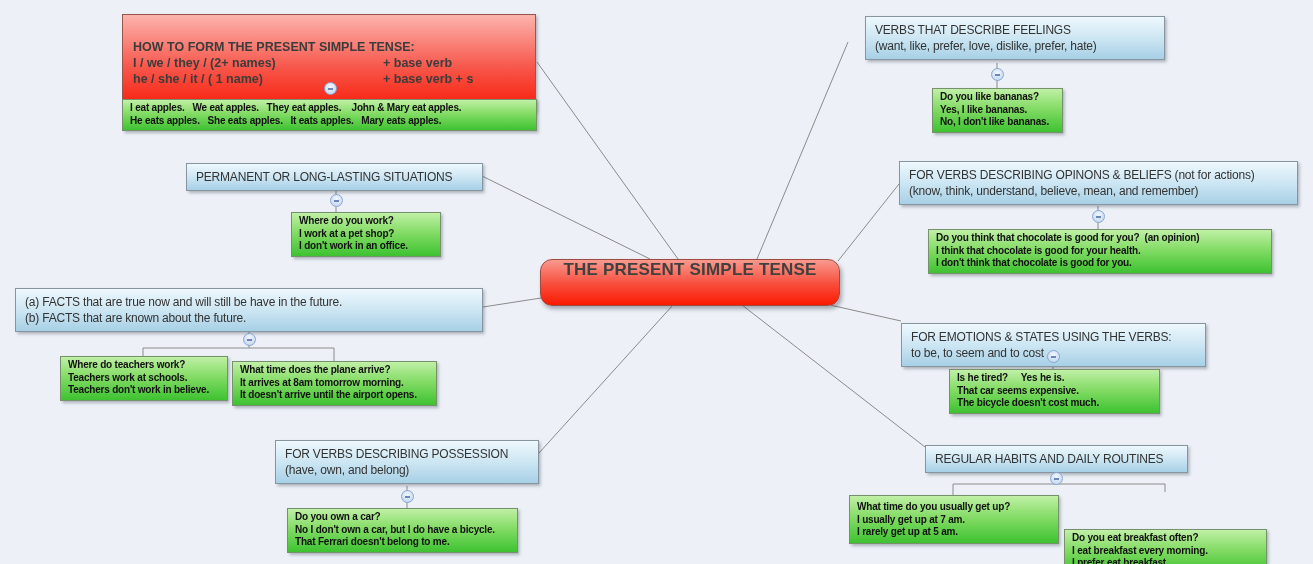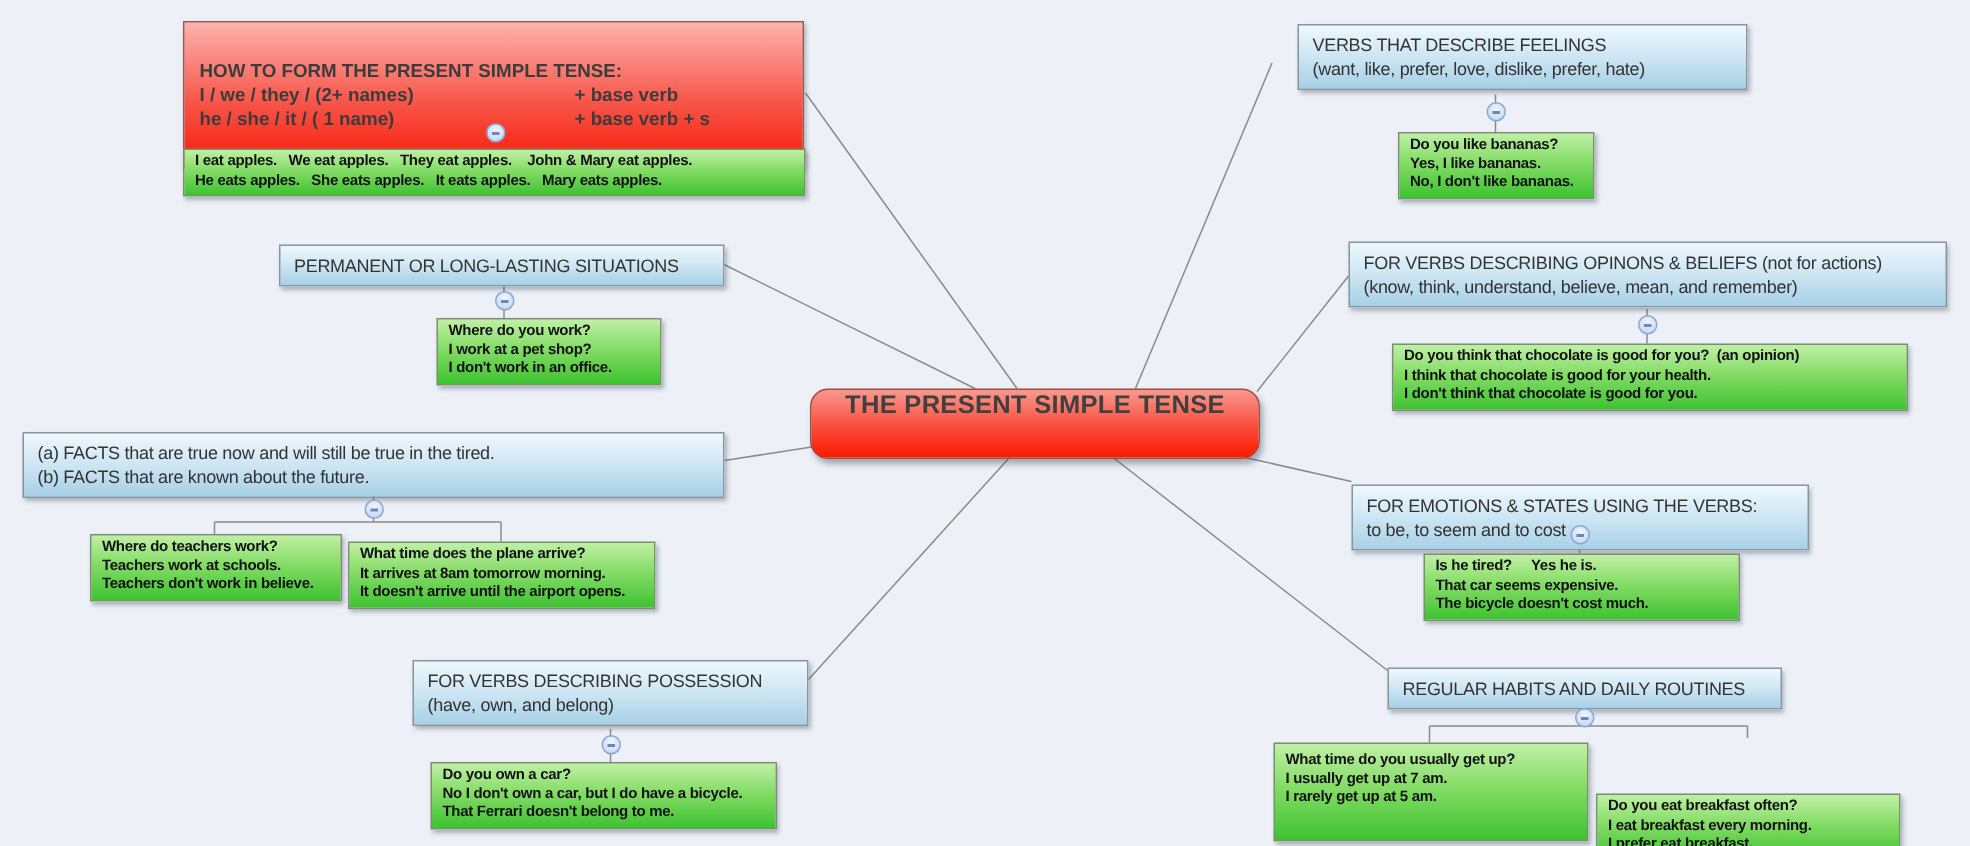--- a/index.html
+++ b/index.html
@@ -139,21 +139,21 @@
   <div class="box blue" style="left:186px; top:163px; min-width:297px;">
     <div>PERMANENT OR LONG-LASTING SITUATIONS</div>
   </div>
   <div class="box green" style="left:263px; top:212px; min-width:150px;margin-left:28px;">
     <div class="ln">Where do you work?</div>
     <div class="ln">I work at a pet shop?</div>
     <div class="ln">I don't work in an office.</div>
   </div>
 
   <div class="box blue" style="left:15px; top:288px; min-width:468px;">
-    <div>(a) FACTS that are true now and will still be true in the tired.</div>
+    <div>(a) FACTS that are true now and will still be have in the future.</div>
     <div>(b) FACTS that are known about the future.</div>
   </div>
   <div class="box green" style="left:60px; top:356px; min-width:168px;">
     <div class="ln">Where do teachers work?</div>
     <div class="ln">Teachers work at schools.</div>
     <div class="ln">Teachers don't work in believe.</div>
   </div>
   <div class="box green" style="left:232px; top:361px; min-width:205px;">
     <div class="ln">What time does the plane arrive?</div>
     <div class="ln">It arrives at 8am tomorrow morning.</div>
@@ -196,21 +196,21 @@
   </div>
   <div class="box green" style="left:949px; top:369px; min-width:211px;">
     <div class="ln">Is he tired?     Yes he is.</div>
     <div class="ln">That car seems expensive.</div>
     <div class="ln">The bicycle doesn't cost much.</div>
   </div>
 
   <div class="box blue" style="left:925px; top:445px; min-width:263px;">
     <div>REGULAR HABITS AND DAILY ROUTINES</div>
   </div>
-  <div class="box green" style="left:849px; top:495px; min-width:210px; padding-top:5px; padding-bottom:21px;">
+  <div class="box green" style="left:849px; top:495px; min-width:210px; padding-top:5px; padding-bottom:4px;">
     <div class="ln">What time do you usually get up?</div>
     <div class="ln">I usually get up at 7 am.</div>
     <div class="ln">I rarely get up at 5 am.</div>
   </div>
   <div class="box green" style="left:1064px; top:492px; min-width:203px;margin-top:37px;">
     <div class="ln">Do you eat breakfast often?</div>
     <div class="ln">I eat breakfast every morning.</div>
     <div class="ln">I prefer eat breakfast.</div>
   </div>
 

